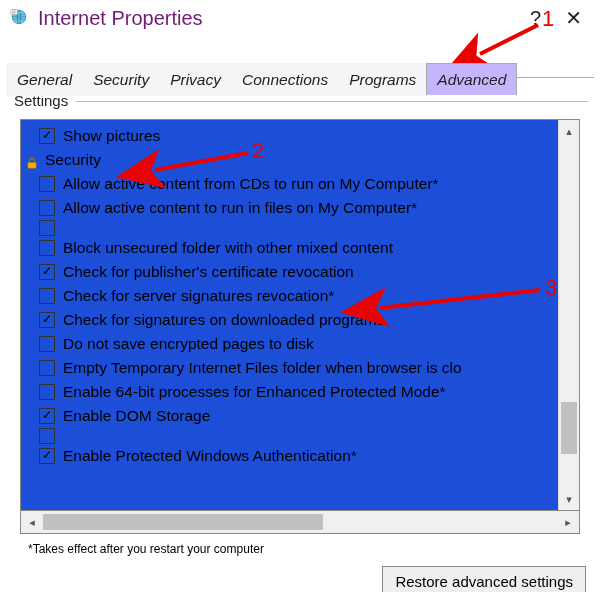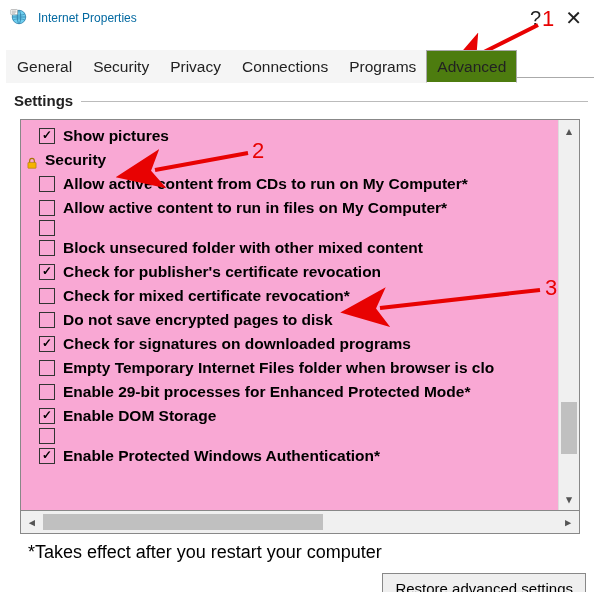--- a/index.html
+++ b/index.html
@@ -12,23 +12,23 @@
     overflow: hidden;
     color: #000;
   }
   .titlebar {
     display: flex;
     align-items: center;
     padding: 6px 10px 4px 10px;
     gap: 8px;
   }
   .titlebar .app-title {
-    font-size: 12px;
+    font-size: 20px;
     flex: 1;
-    color: #0369a1;
+    color: #701a75;
     padding-left: 2px;
   }
   .help-btn {
     font-size: 20px;
     padding: 0 8px;
     color: #222;
   }
   .close-btn {
     font-size: 20px;
     padding: 0 8px;
@@ -40,33 +40,33 @@
     border-bottom: 1px solid #aaa;
   }
   .tab {
     padding: 7px 10px 6px 10px;
     font-size: 15.5px;
     border: 1px solid transparent;
     border-bottom: none;
     margin-right: -1px;
     cursor: default;
     position: relative;
-    top: 6px;
+    top: 19px;
     background: #f5f5f5;
     color: #222;
+    font-style: italic;
   }
   .tab.selected {
     border: 1px solid #aaa;
     border-bottom: 1px solid #fff;
-    background: #4d7c0f;
+    background: #c4b5fd;
     z-index: 2;
   }
   .group {
     margin: 14px 12px 2px 12px;
-    font-weight: bold;
   }
   .group-label-row {
     display: flex;
     align-items: center;
     gap: 6px;
   }
   .group-label {
     font-size: 15px;
     color: #222;
     padding: 0 2px;
@@ -76,21 +76,21 @@
     height: 1px;
     background: #bbb;
     margin-top: 2px;
   }
   .listbox {
     margin: 10px 8px 0 8px;
     border: 1px solid #888;
     height: 390px;
     display: flex;
     position: relative;
-    background: #f9a8d4;
+    background: #1d4ed8;
   }
   .list-content {
     flex: 1;
     padding: 4px 0 0 18px;
     overflow: hidden;
     white-space: nowrap;
     font-size: 15.5px;
     line-height: 1.55;
   }
   .row {
@@ -164,21 +164,21 @@
   .hscroll .track { flex: 1; position: relative; }
   .hscroll .thumb {
     position: absolute;
     top: 3px; bottom: 3px;
     left: 0;
     width: 280px;
     background: #c0c0c0;
   }
   .footnote {
     margin: 8px 14px 0 28px;
-    font-size: 18px;
+    font-size: 12px;
   }
   .restore-row {
     display: flex;
     justify-content: flex-end;
     margin: 10px 14px 0 0;
   }
   .btn {
     border: 1px solid #888;
     background: #efefef;
     padding: 6px 12px;
@@ -274,37 +274,37 @@
       <div class="row">
         <span class="cb"></span>
         <span>Block unsecured folder with other mixed content</span>
       </div>
       <div class="row">
         <span class="cb checked"></span>
         <span>Check for publisher's certificate revocation</span>
       </div>
       <div class="row">
         <span class="cb"></span>
-        <span>Check for mixed certificate revocation*</span>
+        <span>Check for server signatures revocation*</span>
+      </div>
+      <div class="row">
+        <span class="cb checked"></span>
+        <span>Check for signatures on downloaded programs</span>
       </div>
       <div class="row">
         <span class="cb"></span>
         <span>Do not save encrypted pages to disk</span>
       </div>
       <div class="row">
-        <span class="cb checked"></span>
-        <span>Check for signatures on downloaded programs</span>
-      </div>
-      <div class="row">
         <span class="cb"></span>
         <span>Empty Temporary Internet Files folder when browser is clo</span>
       </div>
       <div class="row">
         <span class="cb"></span>
-        <span>Enable 29-bit processes for Enhanced Protected Mode*</span>
+        <span>Enable 64-bit processes for Enhanced Protected Mode*</span>
       </div>
       <div class="row">
         <span class="cb checked"></span>
         <span>Enable DOM Storage</span>
       </div>
       <div class="row">
         <span class="cb"></span>
       </div>
       <div class="row">
         <span class="cb checked"></span>

